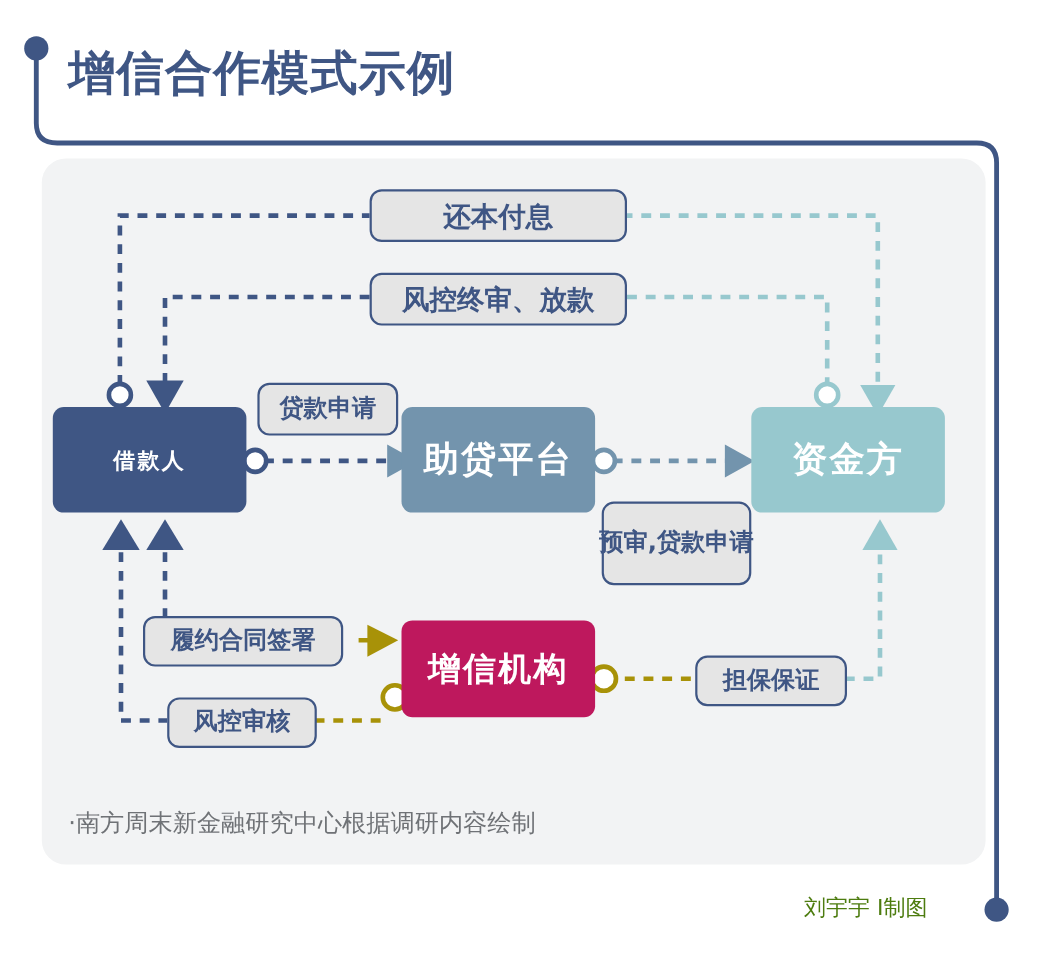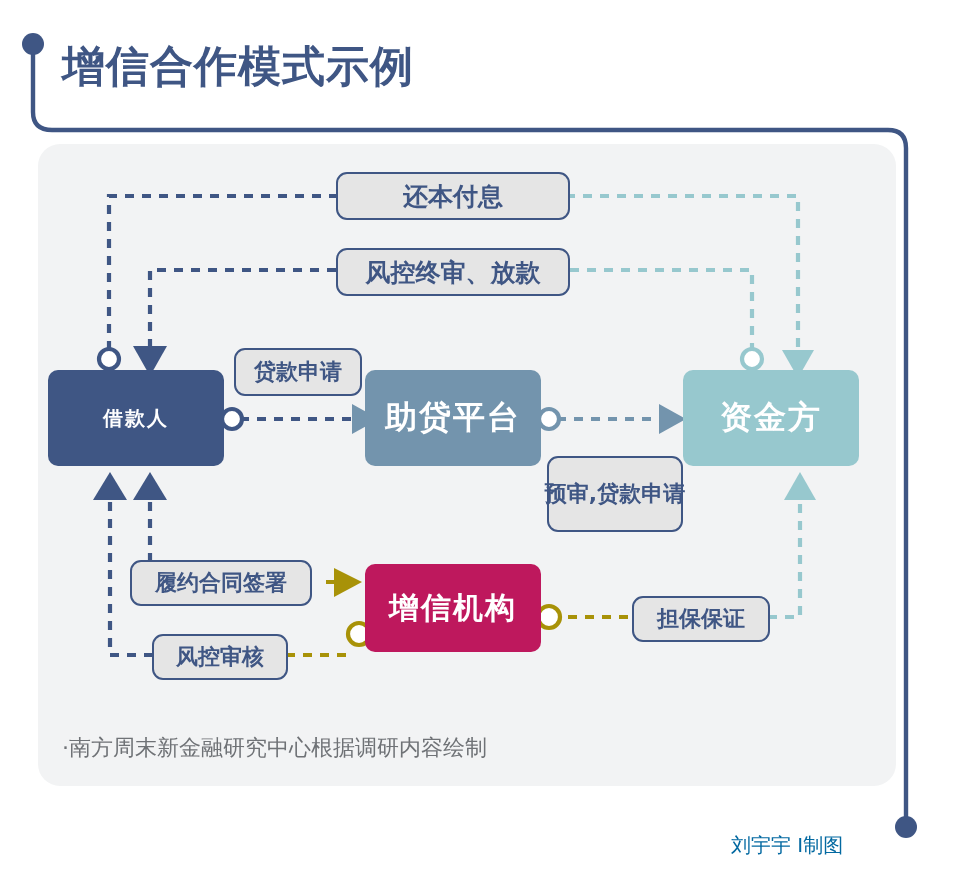--- a/index.html
+++ b/index.html
@@ -41,21 +41,21 @@
   .l-contract{left:130px;top:560px;width:178px;height:42px;font-size:22px;}
   .l-risk{left:152px;top:634px;width:132px;height:42px;font-size:22px;}
   .l-guar{left:632px;top:596px;width:134px;height:42px;font-size:22px;}
 
   .footnote{
     position:absolute;left:62px;top:733px;
     font-size:22px;color:#6f7276;white-space:nowrap;text-align:right;
   }
   .credit{
     position:absolute;left:731px;top:812px;
-    font-size:20px;color:#0369a1;white-space:nowrap;margin-top:20px;
+    font-size:20px;color:#4d7c0f;white-space:nowrap;
   }
 </style>
 </head>
 <body>
 
 <div id="root">
 
   <svg class="layer" viewBox="0 0 960 872">
     <path d="M33 48 L33 112 Q33 130 52 130 L888 130 Q906 130 906 148 L906 820" fill="none" stroke="#3f5684" stroke-width="4.4" stroke-linecap="round"></path>
     <circle cx="33" cy="44" r="11" fill="#3f5684"></circle>

